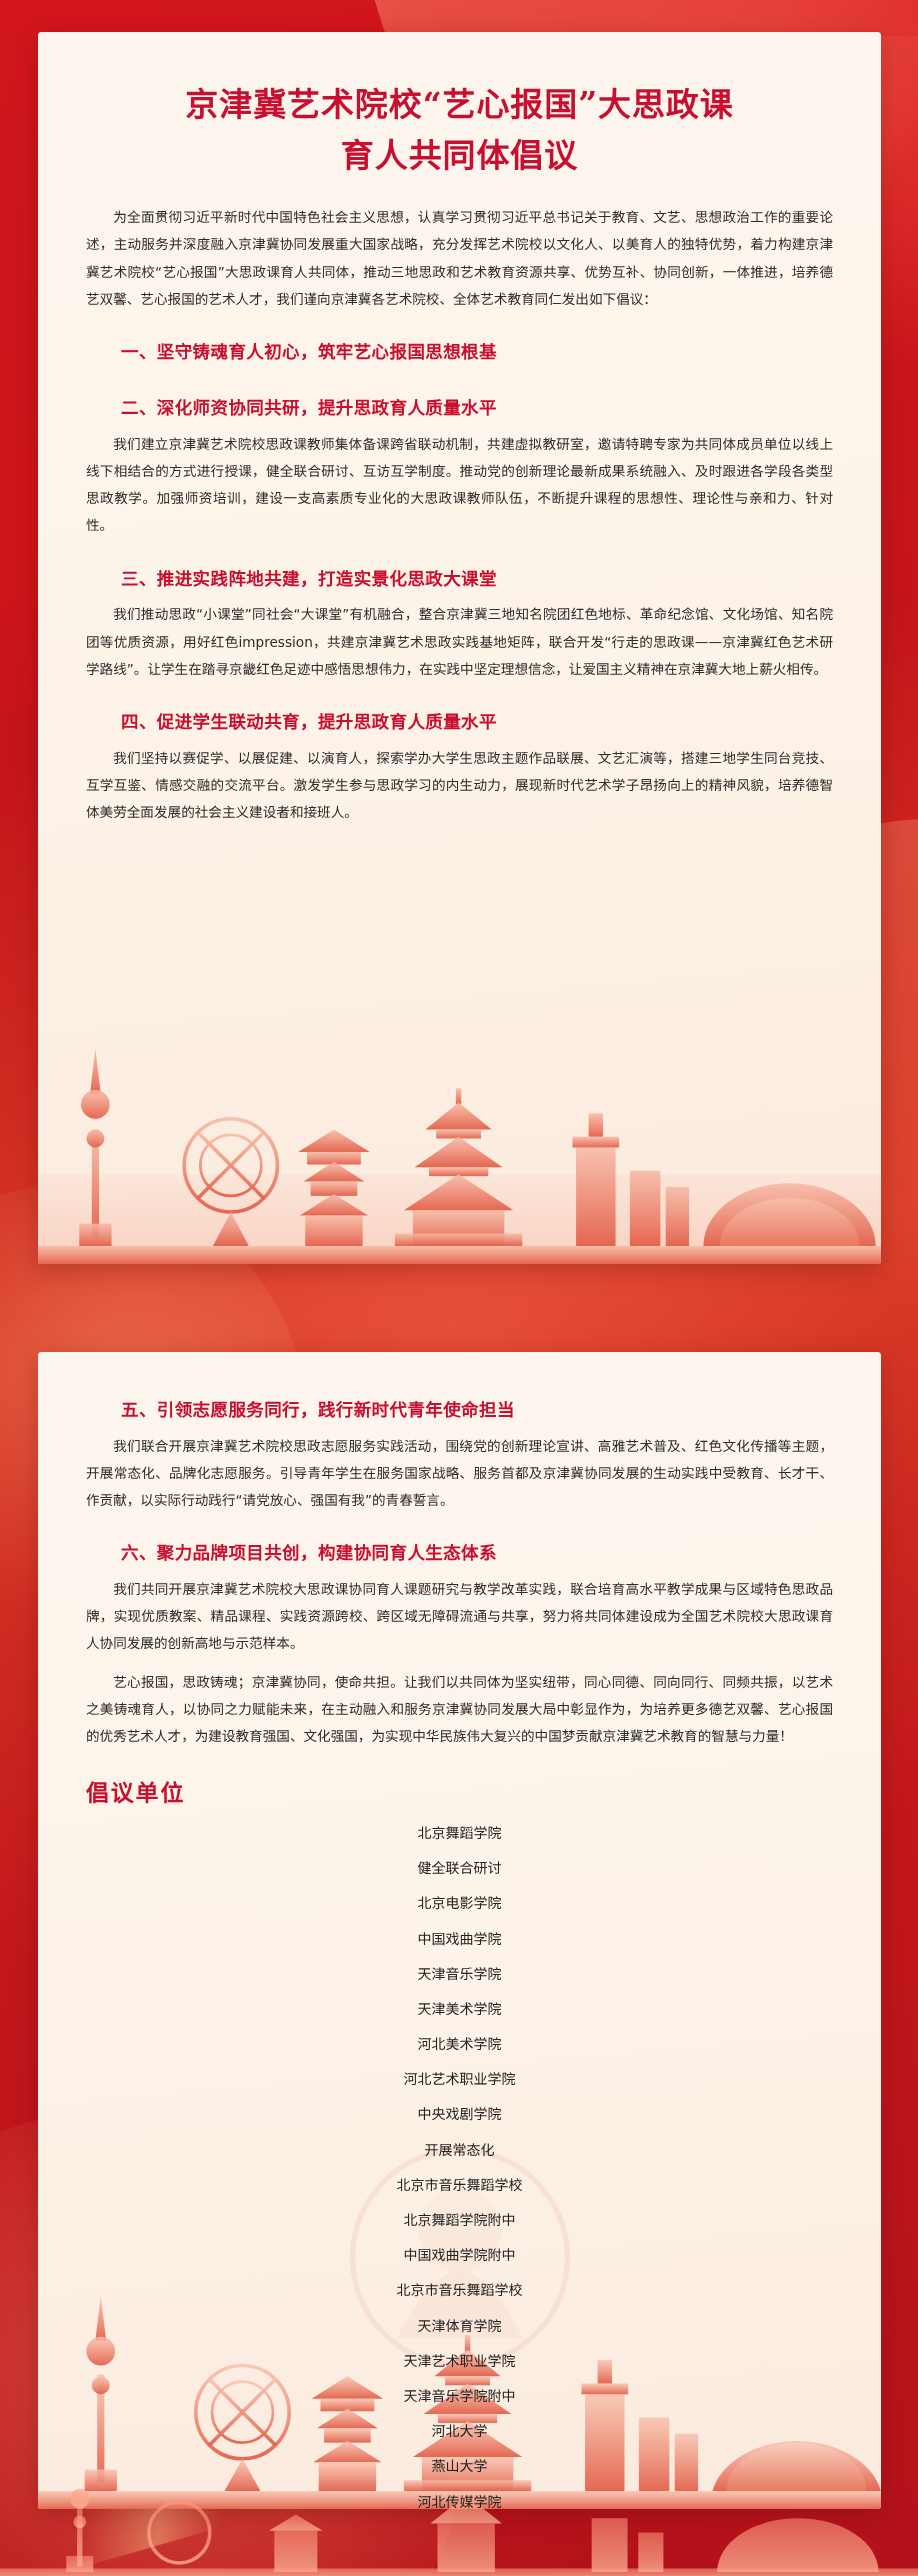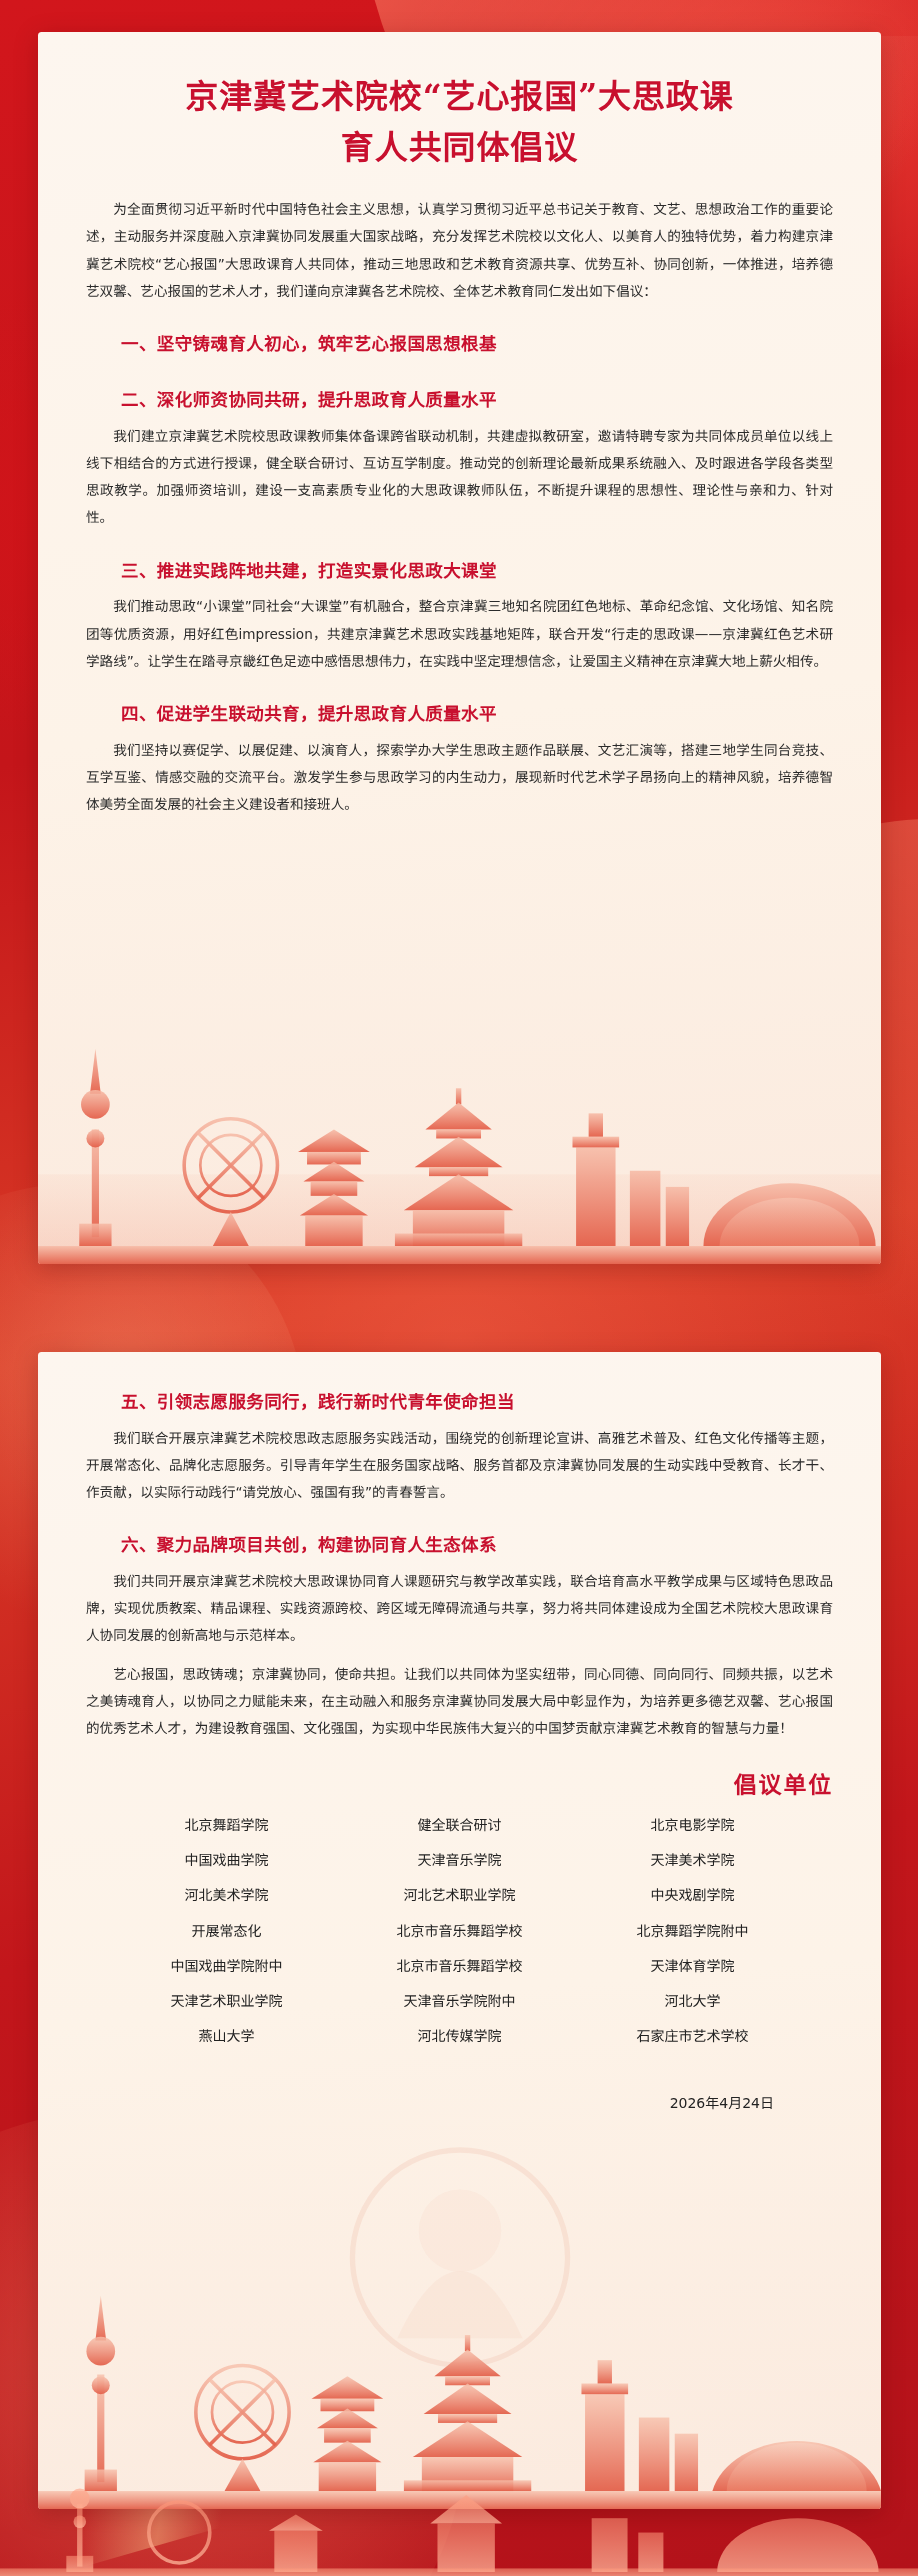--- a/index.html
+++ b/index.html
@@ -85,21 +85,21 @@
     border-radius: 3.6px;
     box-shadow: 0 5.4px 23px rgba(90,10,10,0.28);
     overflow: hidden;
   }
   .panel-top { top: 32px; height: 1232px; }
   .panel-bottom { top: 1311px; height: 1157px; margin-top: 41px; }
 
   .panel-inner {
     position: relative;
     z-index: 3;
-    padding: 0 48px;
+    padding: 8px 48px;
   }
 
   h1.title {
     margin: 0;
     padding-top: 39px;
     text-align: center;
     color: #c8102e;
     font-family: "DejaVu Serif", "Liberation Serif", serif;
     font-weight: bold;
     font-size: 33px;
@@ -136,32 +136,32 @@
     left: 0; right: 0; bottom: 0;
     height: 269px;
     z-index: 1;
     opacity: 1;
   }
   .skyline svg { display: block; width: 100%; height: 100%; }
 
   
   .units-title {
     margin: 23px 0 9px 0;
-    text-align: right;
+    text-align: left;
     color: #c8102e;
     font-family: "DejaVu Serif", "Liberation Serif", serif;
     font-weight: bold;
     font-size: 23px;
     letter-spacing: 1.8px;
   }
   .units-grid {
     margin: 14.3px auto 0 auto;
     width: 699px;
     display: grid;
-    grid-template-columns: repeat(3, 1fr);
+    grid-template-columns: repeat(1, 1fr);
     row-gap: 15.2px;
     column-gap: 0px;
   }
   .unit {
     text-align: center;
     color: #222;
     font-size: 14px;
     font-family: "DejaVu Sans", "Liberation Sans", sans-serif;
   }
   .date {

